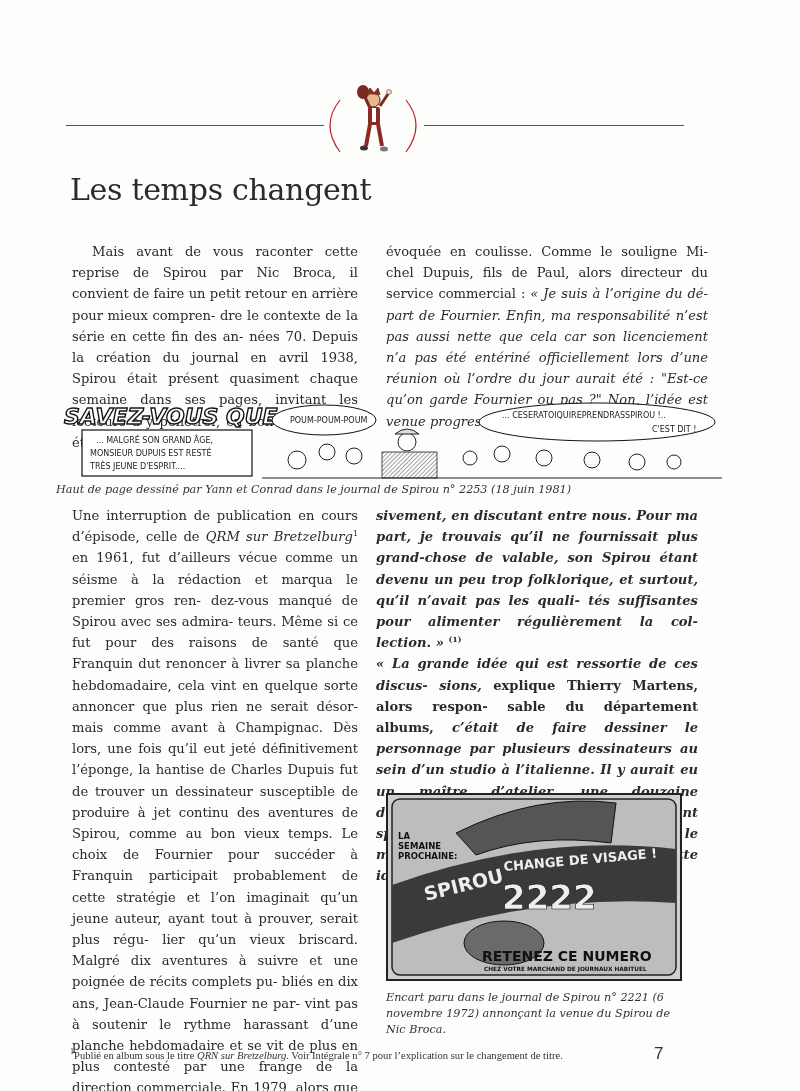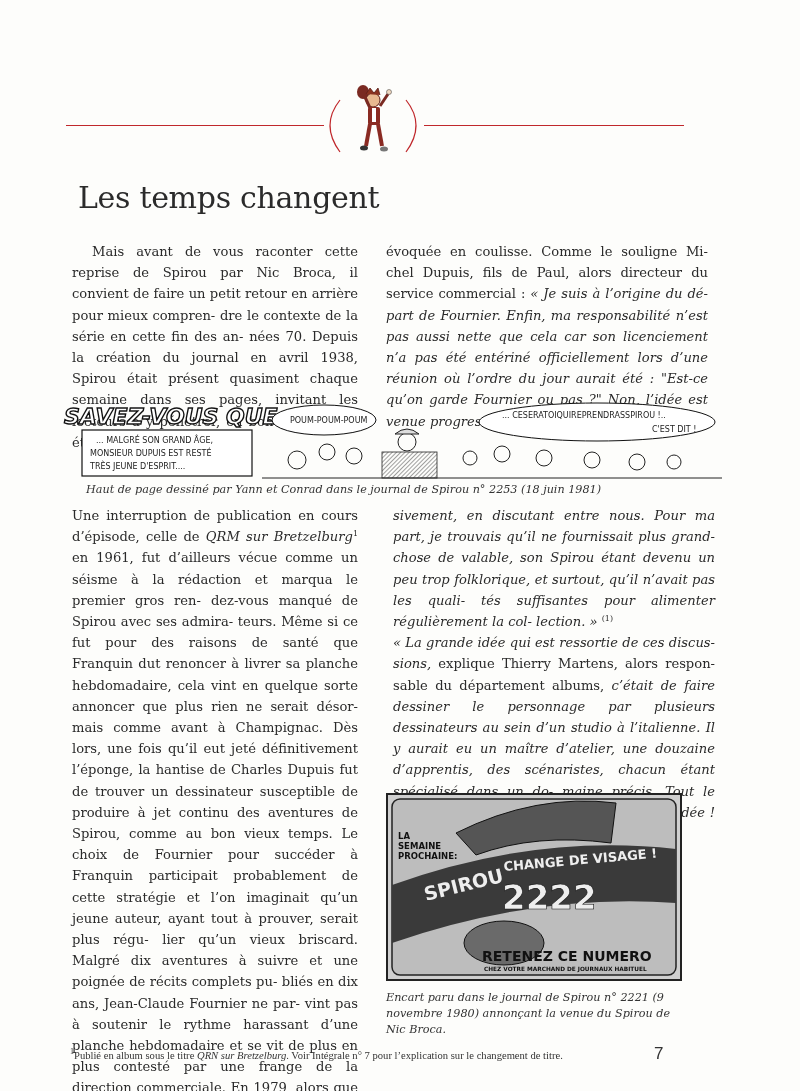--- a/index.html
+++ b/index.html
@@ -4,37 +4,37 @@
 <style>
   html, body { margin: 0; padding: 0; }
   body {
     width: 800px; height: 1091px; background: #fdfdfb; position: relative; overflow: hidden;
     font-family: "DejaVu Serif", "Liberation Serif", serif; color: #2a2a2a;
   }
   .header-rule { position: absolute; top: 125px; height: 1px; background: #c0282c; }
   .header-rule.left { left: 66px; width: 258px; }
   .ornament { position: absolute; left: 318px; top: 80px; width: 110px; height: 90px; }
   .page-title {
-    position: absolute; left: 70px; top: 172px; margin: 8px;
+    position: absolute; left: 70px; top: 172px; margin: 0;
     font-family: "DejaVu Serif", "Liberation Serif", serif; font-weight: normal;
     font-size: 30px; color: #2b2b2b; letter-spacing: -0.3px;
   }
   .col { position: absolute; font-size: 13.1px; line-height: 21.2px; text-align: justify; hyphens: manual; }
   .col p { margin: 0; }
   .col .indent { text-indent: 20px; }
   .col1a { left: 72px; top: 241px; width: 286px; }
   .col2a { left: 386px; top: 241px; width: 322px; }
   .col1b { left: 72px; top: 505px; width: 286px; }
-  .col2b { left: 393px; top: 505px; width: 322px; }
+  .col2b { left: 376px; top: 505px; width: 322px; font-weight: bold; }
   i, em { font-style: italic; }
   sup { font-size: 8px; vertical-align: 5px; line-height: 0; }
 
   .strip { position: absolute; left: 62px; top: 400px; width: 690px; height: 80px; }
   .strip-caption {
-    position: absolute; left: 86px; top: 483px; font-size: 11.2px; font-style: italic; color: #333;
+    position: absolute; left: 56px; top: 483px; font-size: 11.2px; font-style: italic; color: #333;
   }
   .ad { position: absolute; left: 386px; top: 793px; width: 296px; height: 188px; }
   .ad-caption {
     position: absolute; left: 386px; top: 990px; width: 300px;
     font-size: 11.2px; font-style: italic; line-height: 16px; color: #333;
   }
   .footnote {
     position: absolute; left: 70px; top: 1050px; font-size: 10.6px; color: #333;
     font-family: "Liberation Serif", serif;
   }
@@ -129,16 +129,16 @@
   <ellipse cx="118" cy="150" rx="40" ry="22" fill="#6a6a6a" stroke="#111"></ellipse>
   <text x="12" y="46" font-family="DejaVu Sans, sans-serif" font-weight="bold" font-size="8.5" fill="#111">LA</text>
   <text x="12" y="56" font-family="DejaVu Sans, sans-serif" font-weight="bold" font-size="8.5" fill="#111">SEMAINE</text>
   <text x="12" y="66" font-family="DejaVu Sans, sans-serif" font-weight="bold" font-size="8.5" fill="#111">PROCHAINE:</text>
   <text x="40" y="108" transform="rotate(-14 40 108)" font-family="DejaVu Sans, sans-serif" font-weight="bold" font-size="19" fill="#eee">SPIROU</text>
   <text x="118" y="78" transform="rotate(-5 118 78)" font-family="DejaVu Sans, sans-serif" font-weight="bold" font-size="13" fill="#eee">CHANGE DE VISAGE !</text>
   <text x="116" y="116" font-family="DejaVu Sans, sans-serif" font-weight="bold" font-size="34" fill="#eee" stroke="#111" stroke-width="0.6">2222</text>
   <text x="96" y="168" font-family="DejaVu Sans, sans-serif" font-weight="bold" font-size="14" fill="#111">RETENEZ CE NUMERO</text>
   <text x="98" y="178" font-family="DejaVu Sans, sans-serif" font-weight="bold" font-size="5.8" fill="#111">CHEZ VOTRE MARCHAND DE JOURNAUX HABITUEL</text>
 </svg>
-<div class="ad-caption">Encart paru dans le journal de Spirou n° 2221 (9 novembre 1980) annonçant la venue du Spirou de Nic Broca.</div>
+<div class="ad-caption">Encart paru dans le journal de Spirou n° 2221 (6 novembre 1972) annonçant la venue du Spirou de Nic Broca.</div>
 
 <div class="footnote"><sup>1</sup><span>Publié en album sous le titre </span><i>QRN sur Bretzelburg</i><span>. Voir Intégrale n° 7 pour l’explication sur le changement de titre.</span></div>
 <div class="page-number">7</div>
 
 </body></html>

